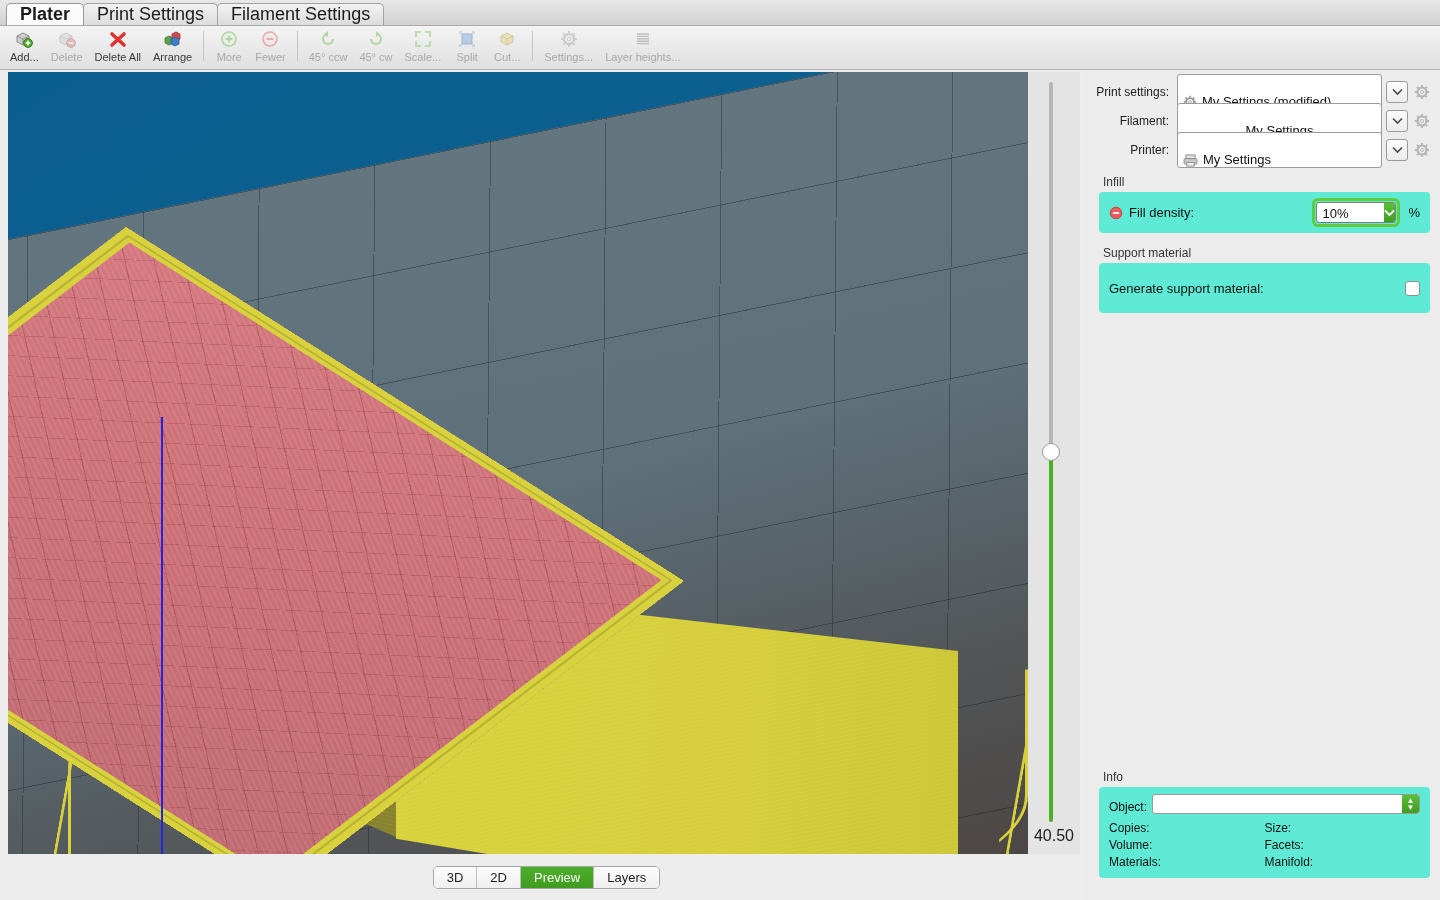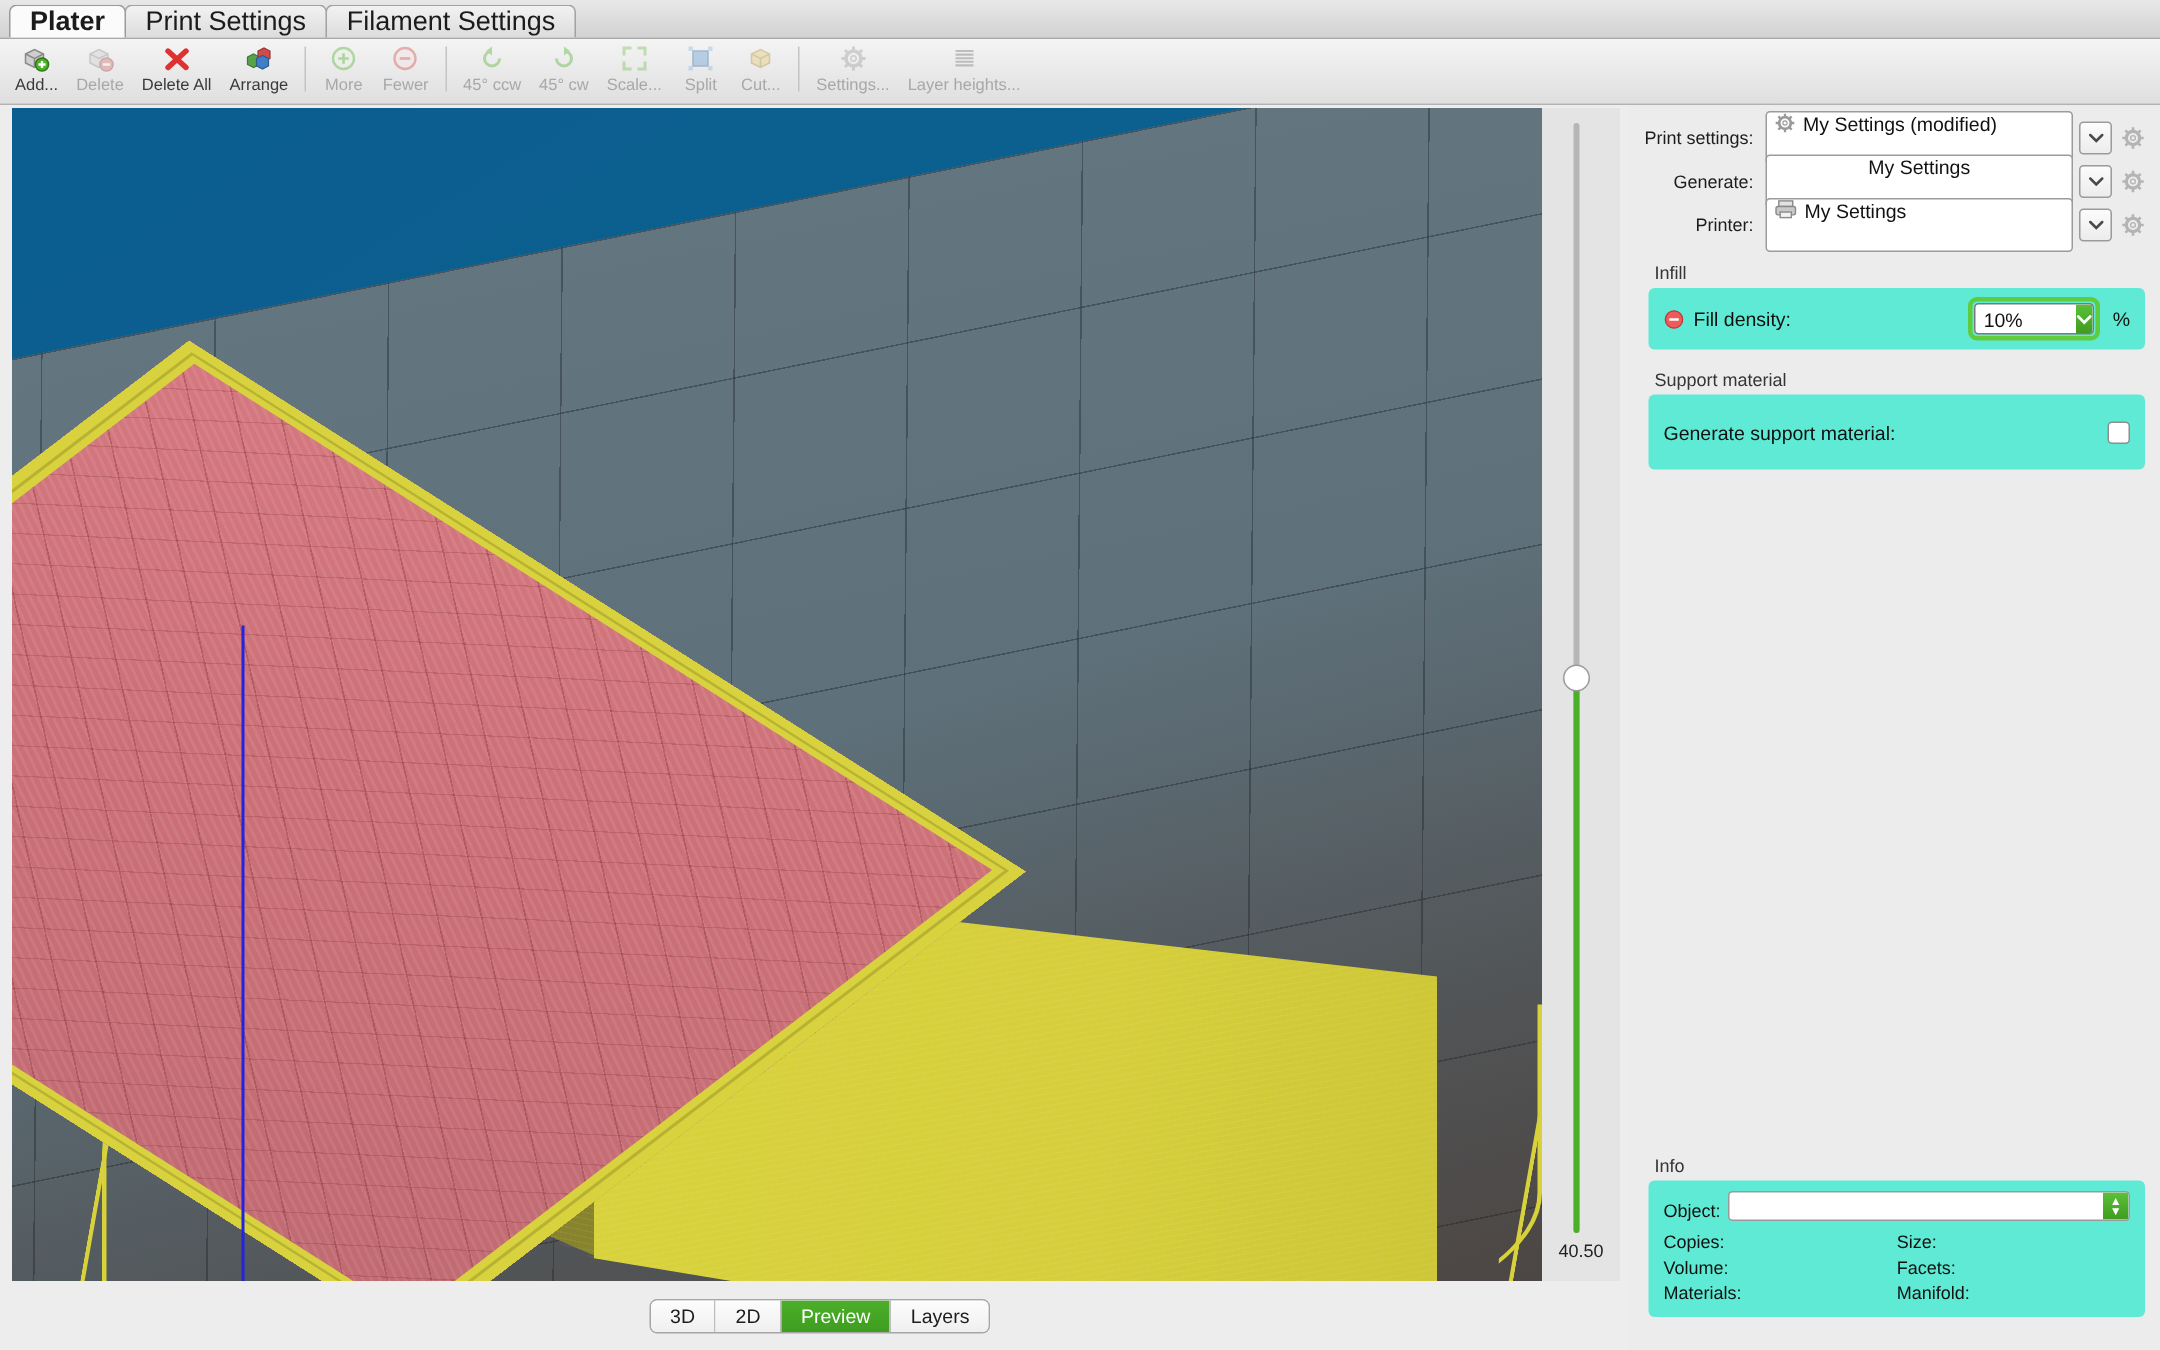--- a/index.html
+++ b/index.html
@@ -228,21 +228,21 @@
     width: 18px; height: 18px;
     background: #fff;
     border: 1px solid #9a9a9a;
     border-radius: 50%;
     cursor: pointer;
   }
   .slider-val {
     position: absolute;
     left: 0; top: 755px;
     width: 52px; text-align: center;
-    font-size: 12px; color: #222;
+    font-size: 16px; color: #222;
   }
 
   
   .viewbar {
     height: 46px;
     display: flex; align-items: center; justify-content: center;
     padding-left: 8px;
   }
   .segctl {
     display: flex;
@@ -280,21 +280,21 @@
     width: 88px; text-align: right;
     font-size: 12px; color: #1c1c1c;
     padding-right: 8px;
   }
   .presetfield {
     flex: 1;
     height: 36px;
     background: #fff;
     border: 1px solid #9b9b9b;
     border-radius: 3px;
-    display: flex; align-items: flex-start;
+    display: flex; align-items: flex-end;
     padding: 0 5px;
     font-size: 13px; color: #111;
     gap: 5px;
     overflow: hidden;
   }
   .presetfield .ptext { white-space: nowrap; }
   .presetfield.center { justify-content: center; }
   .dropbtn {
     width: 22px; height: 22px;
     margin-left: 4px;
@@ -642,21 +642,21 @@
             <g stroke="#b4b4b4" stroke-width="2">
               <path d="M9 1 V3.5 M9 14.5 V17 M1 9 H3.5 M14.5 9 H17
                        M3.3 3.3 L5 5 M13 13 L14.7 14.7 M14.7 3.3 L13 5 M5 13 L3.3 14.7"></path>
             </g>
           </svg>
         </span>
       </div>
     </div>
 
     <div class="presetrow">
-      <div class="presetlabel">Generate:</div>
+      <div class="presetlabel">Filament:</div>
       <div class="presetfield center">
         <span class="ptext">My Settings</span>
       </div>
       <div class="dropbtn">
         <span>
           <svg width="11" height="8" viewBox="0 0 11 8">
             <path d="M1.5 2 L5.5 6 L9.5 2" fill="none" stroke="#4a4a4a" stroke-width="1.7" stroke-linecap="round"></path>
           </svg>
         </span>
       </div>

